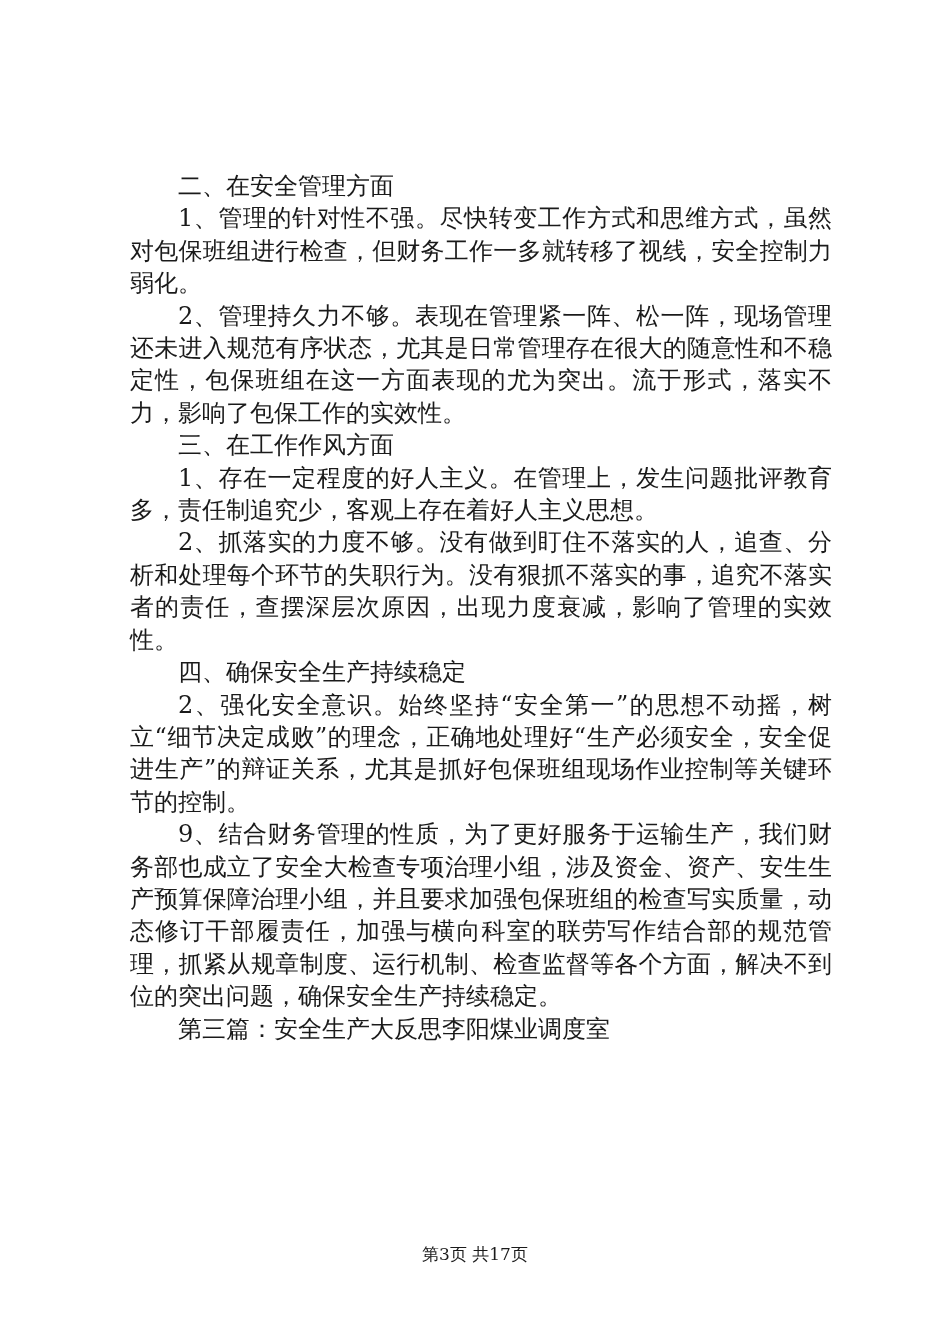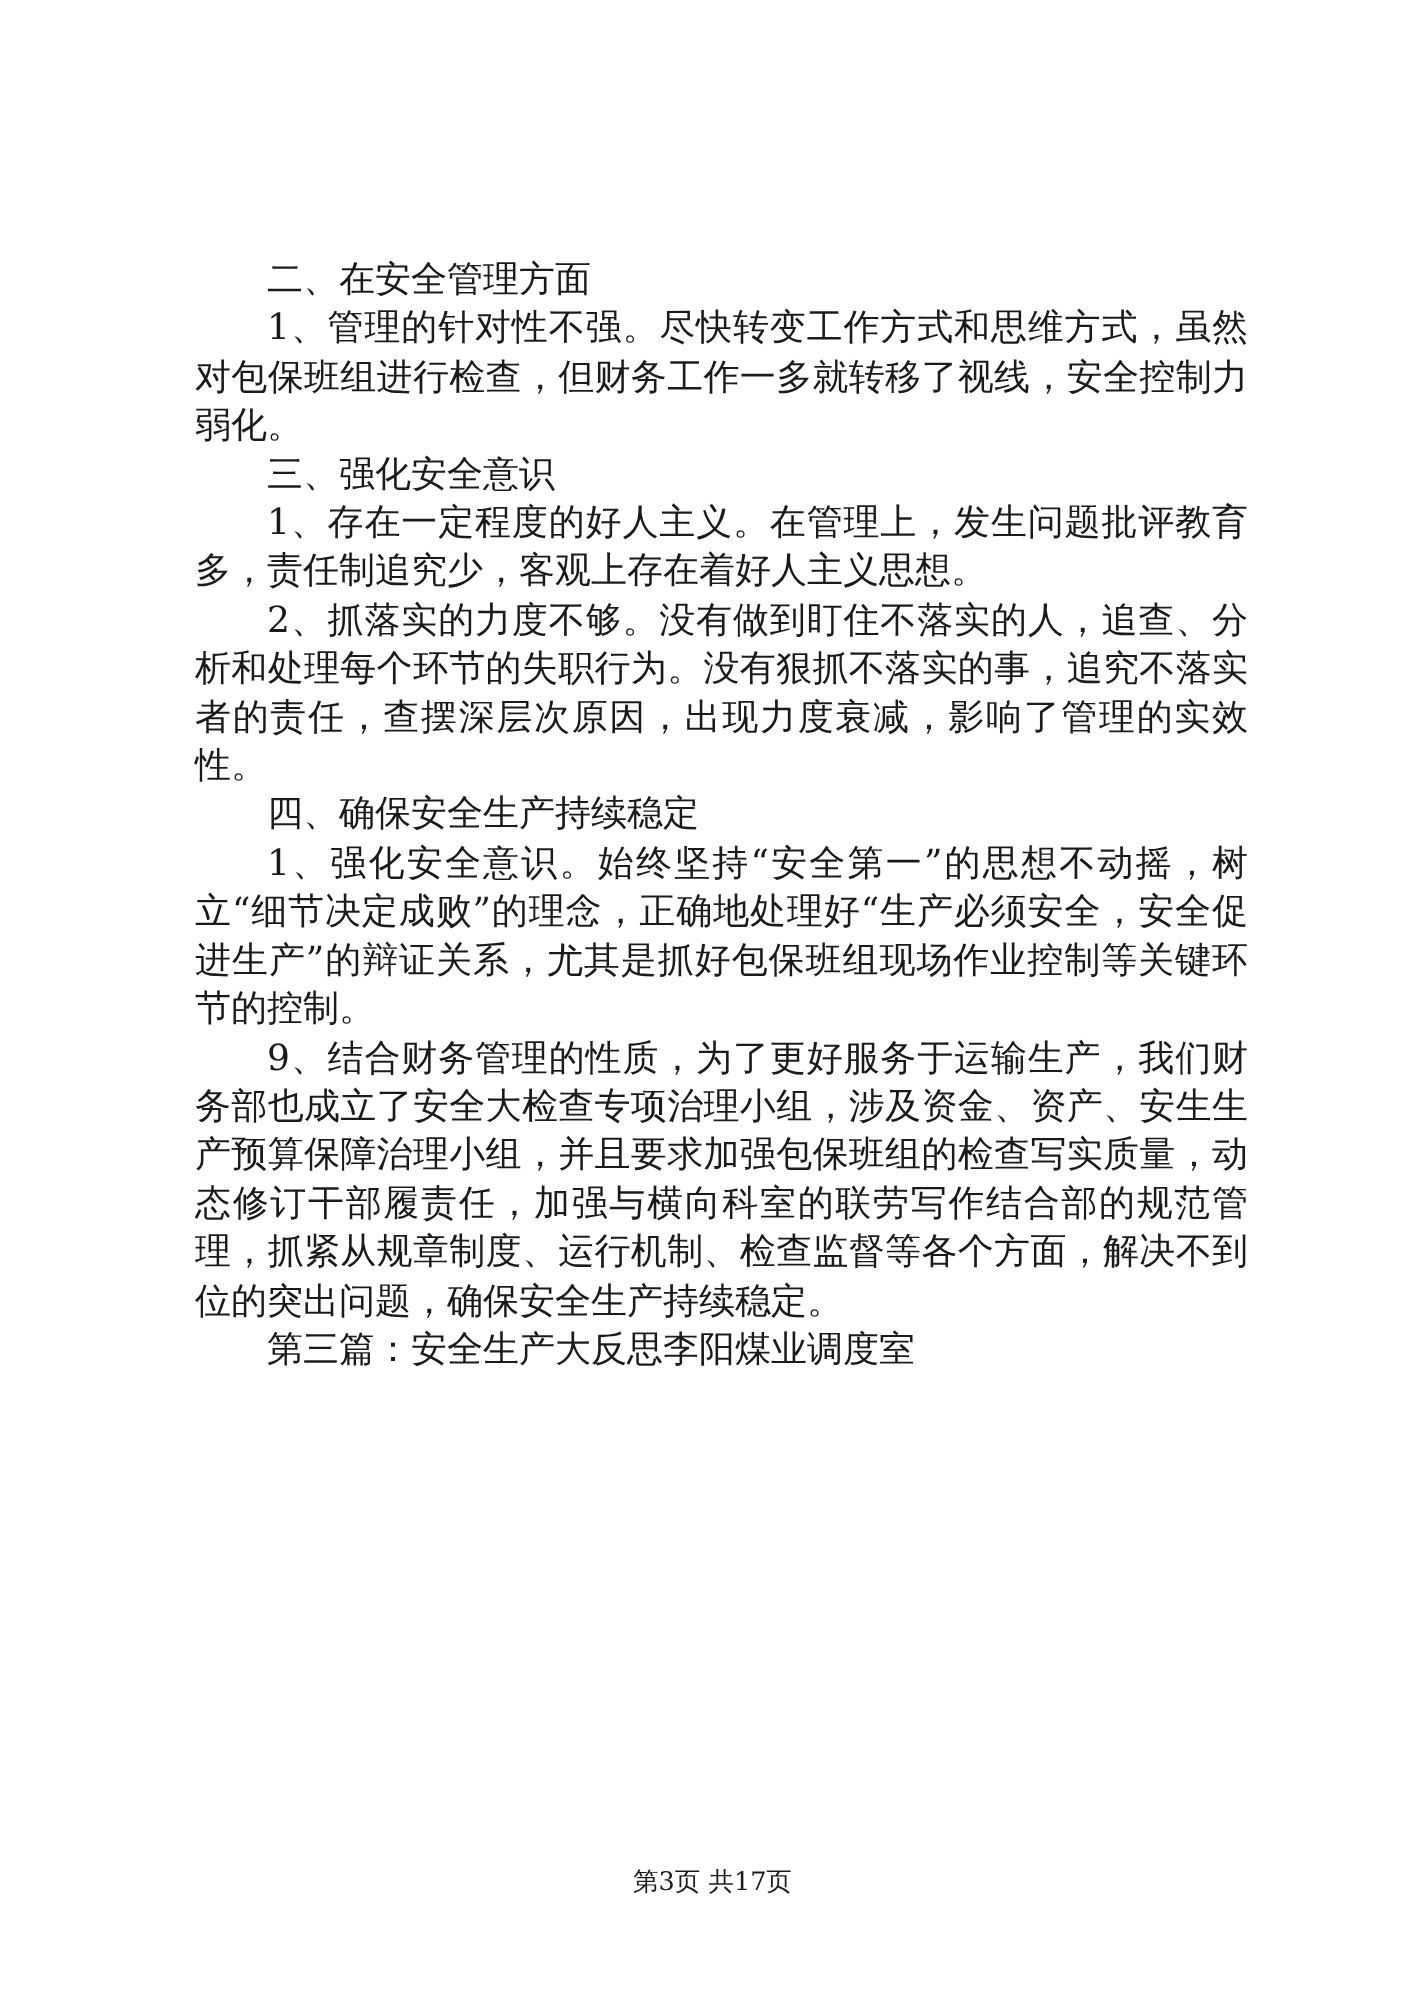--- a/index.html
+++ b/index.html
@@ -20,22 +20,23 @@
     font-family: "DejaVu Serif", "Liberation Serif", serif; font-size: 17px; color: #1a1a1a;
   }
 </style>
 </head>
 <body>
 
 <div class="page">
   <div class="content">
     <p class="heading">二、在安全管理方面</p>
     <p class="para">1、管理的针对性不强。尽快转变工作方式和思维方式，虽然对包保班组进行检查，但财务工作一多就转移了视线，安全控制力弱化。</p>
-    <p class="heading">三、强化安全意识</p>
+    <p class="para">2、管理持久力不够。表现在管理紧一阵、松一阵，现场管理还未进入规范有序状态，尤其是日常管理存在很大的随意性和不稳定性，包保班组在这一方面表现的尤为突出。流于形式，落实不力，影响了包保工作的实效性。</p>
+    <p class="heading">三、在工作作风方面</p>
     <p class="para">1、存在一定程度的好人主义。在管理上，发生问题批评教育多，责任制追究少，客观上存在着好人主义思想。</p>
     <p class="para">2、抓落实的力度不够。没有做到盯住不落实的人，追查、分析和处理每个环节的失职行为。没有狠抓不落实的事，追究不落实者的责任，查摆深层次原因，出现力度衰减，影响了管理的实效性。</p>
     <p class="heading">四、确保安全生产持续稳定</p>
-    <p class="para">1、强化安全意识。始终坚持“安全第一”的思想不动摇，树立“细节决定成败”的理念，正确地处理好“生产必须安全，安全促进生产”的辩证关系，尤其是抓好包保班组现场作业控制等关键环节的控制。</p>
+    <p class="para">2、强化安全意识。始终坚持“安全第一”的思想不动摇，树立“细节决定成败”的理念，正确地处理好“生产必须安全，安全促进生产”的辩证关系，尤其是抓好包保班组现场作业控制等关键环节的控制。</p>
     <p class="para">9、结合财务管理的性质，为了更好服务于运输生产，我们财务部也成立了安全大检查专项治理小组，涉及资金、资产、安生生产预算保障治理小组，并且要求加强包保班组的检查写实质量，动态修订干部履责任，加强与横向科室的联劳写作结合部的规范管理，抓紧从规章制度、运行机制、检查监督等各个方面，解决不到位的突出问题，确保安全生产持续稳定。</p>
     <p class="heading">第三篇：安全生产大反思李阳煤业调度室</p>
   </div>
   <div class="footer">第3页 共17页</div>
 </div>
 
 </body></html>

